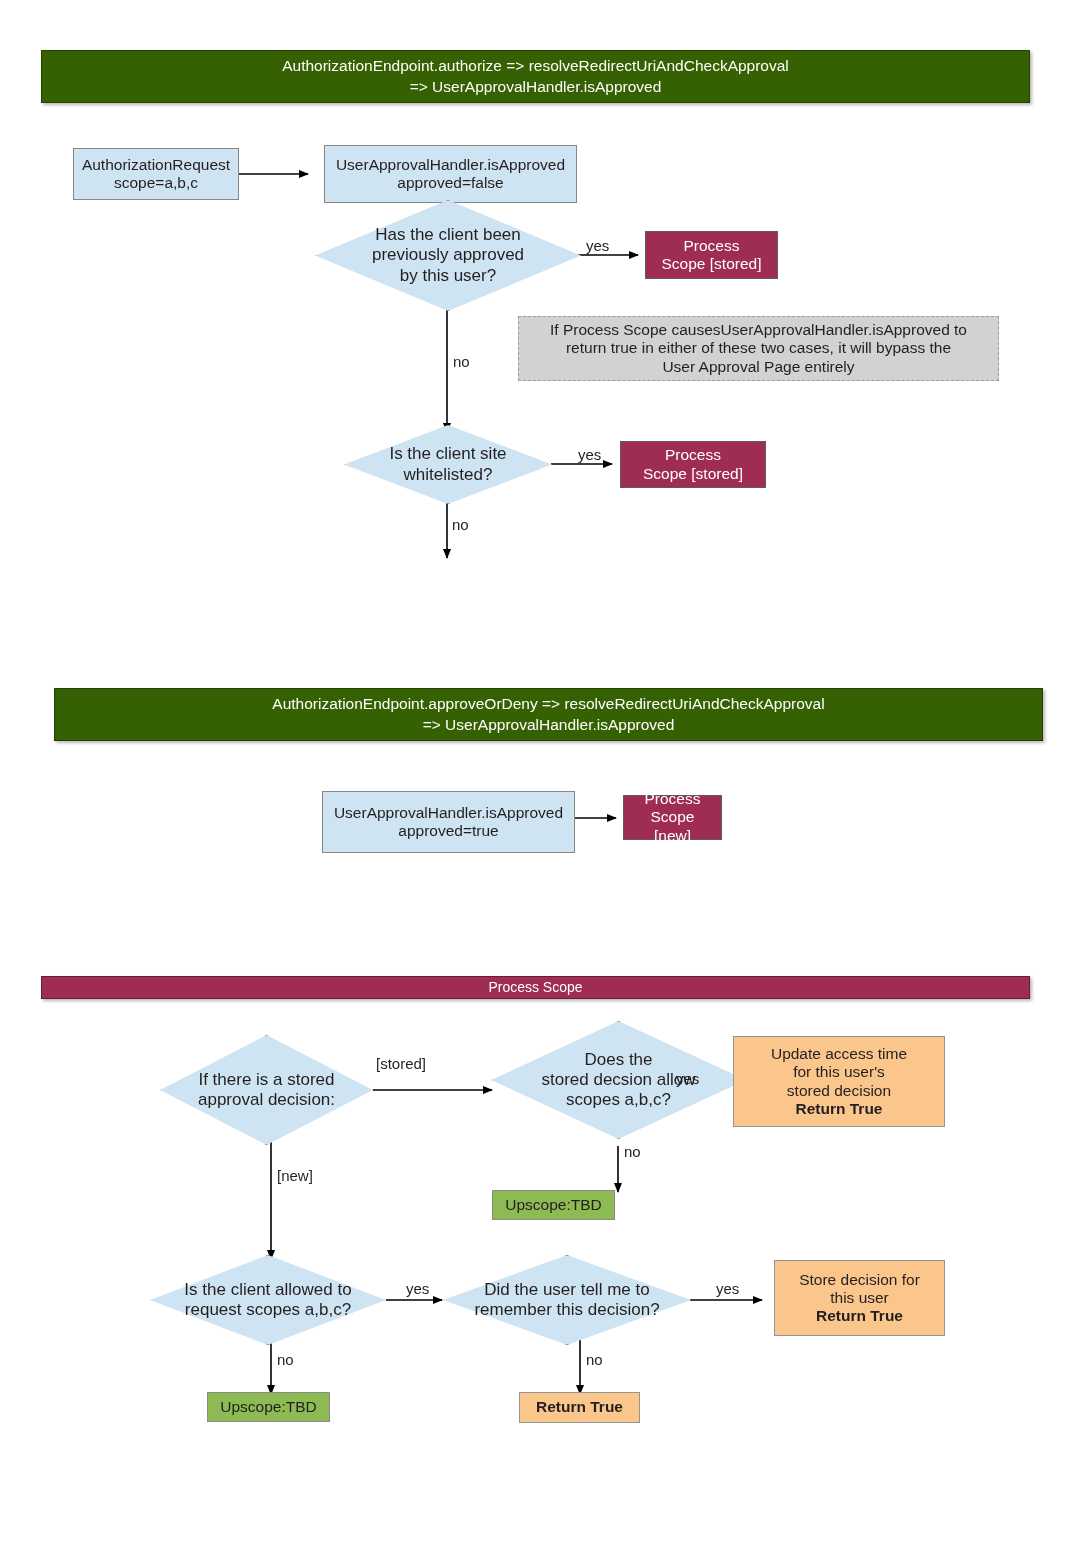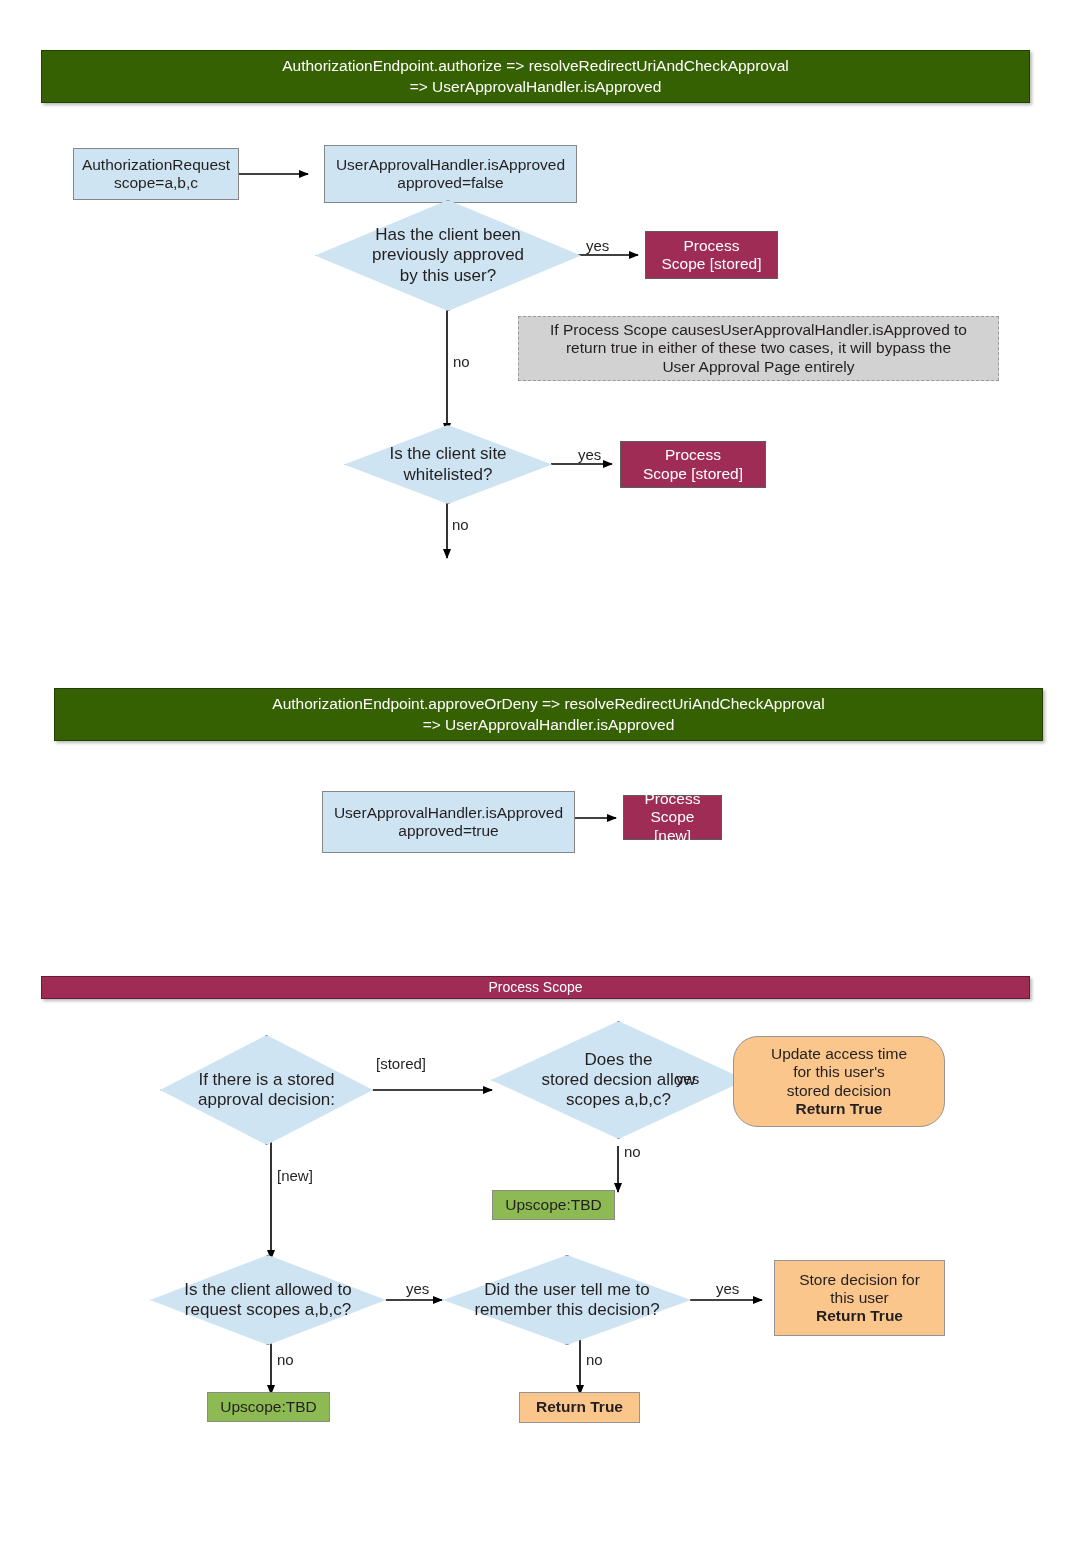--- a/index.html
+++ b/index.html
@@ -208,21 +208,21 @@
 approval decision:</div>
   </div>
 
   <div class="node diamond" style="left:491px; top:1021px; width:255px; height:118px;">
     <div class="dshape"></div>
     <div class="dtext">Does the
 stored decsion allow
 scopes a,b,c?</div>
   </div>
 
-  <div class="node rect orange" style="left:733px; top:1036px; width:212px; height:91px;border-radius:25px;">
+  <div class="node rect orange" style="left:733px; top:1036px; width:212px; height:91px;">
     <span><span>Update access time
 for this user's
 stored decision
 </span><b>Return True</b></span>
   </div>
 
   <div class="node rect green" style="left:492px; top:1190px; width:123px; height:30px;">
     <span>Upscope:TBD</span>
   </div>
 

